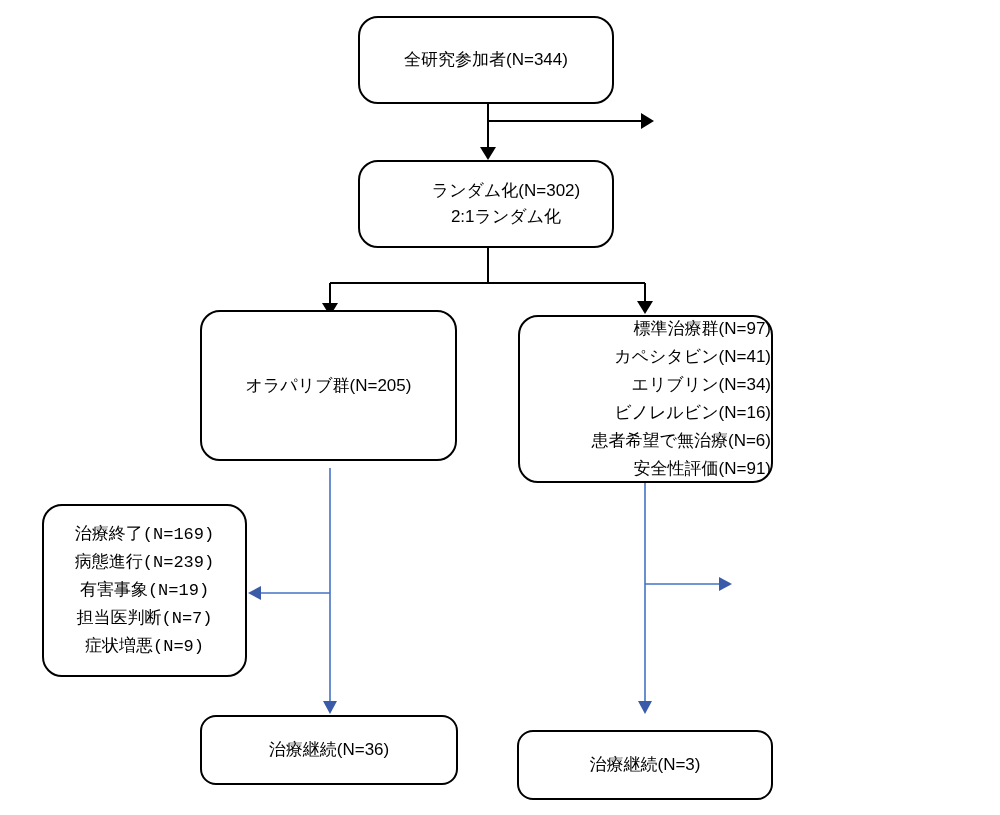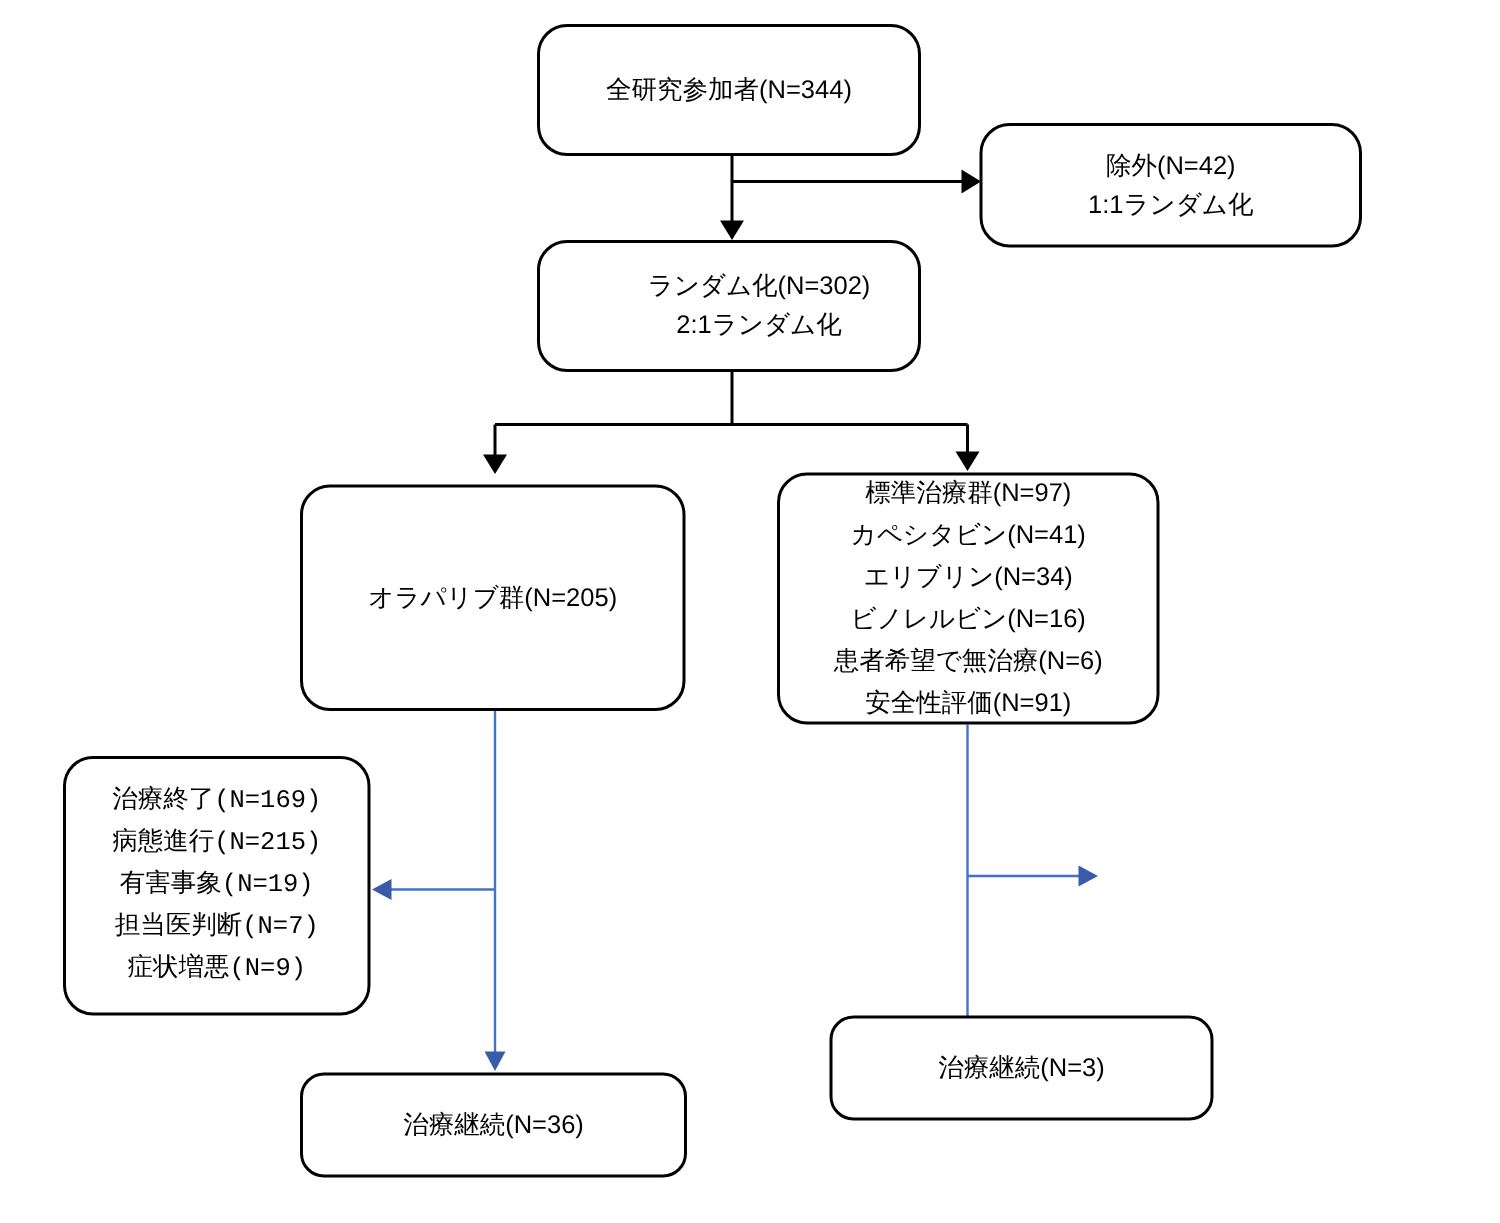--- a/index.html
+++ b/index.html
@@ -26,26 +26,26 @@
     text-align:center;
     font-size:17px;
     color:#000000;
     line-height:28px;
   }
   .node .tline{white-space:nowrap;}
   
   .n-participants{left:358px;top:16px;width:256px;height:88px;}
   .n-excluded{left:653px;top:82px;width:255px;height:83px;line-height:26px;}
   .n-randomized{left:358px;top:160px;width:256px;height:88px;line-height:26px;padding-left:40px;}
-  .n-olaparib{left:200px;top:323px;width:257px;height:151px;}
-  .n-standard{left:518px;top:315px;width:255px;height:168px;}
+  .n-olaparib{left:200px;top:310px;width:257px;height:151px;}
+  .n-standard{left:518px;top:315px;width:255px;height:168px;align-items:flex-end;}
   .n-olaparib-disc{left:42px;top:504px;width:205px;height:173px;font-family:Liberation Mono, monospace;}
   .n-standard-disc{left:733px;top:508px;width:210px;height:152px;}
   .n-olaparib-cont{left:200px;top:715px;width:258px;height:70px;border-radius:16px;}
-  .n-standard-cont{left:517px;top:677px;width:256px;height:70px;border-radius:16px;margin-left:36px;}
+  .n-standard-cont{left:517px;top:730px;width:256px;height:70px;border-radius:16px;}
 </style>
 </head>
 <body>
 
 <div class="canvas">
 
   <svg class="connector-layer" viewBox="0 0 1000 815" xmlns="http://www.w3.org/2000/svg">
 
     <g stroke="#000000" stroke-width="2" fill="none">
       <line x1="488" y1="104" x2="488" y2="149"></line>
@@ -73,24 +73,20 @@
       <polygon points="261,586 261,600 248,593"></polygon>
       <polygon points="638,701 652,701 645,714"></polygon>
       <polygon points="719,577 719,591 732,584"></polygon>
     </g>
   </svg>
 
   <div class="node n-participants">
     <div class="tline">全研究参加者(N=344)</div>
   </div>
 
-  <div class="node n-excluded">
-    <div class="tline">除外(N=42)</div>
-    <div class="tline">1:1ランダム化</div>
-  </div>
 
   <div class="node n-randomized">
     <div class="tline">ランダム化(N=302)</div>
     <div class="tline">2:1ランダム化</div>
   </div>
 
   <div class="node n-olaparib">
     <div class="tline">オラパリブ群(N=205)</div>
   </div>
 
@@ -98,21 +94,21 @@
     <div class="tline">標準治療群(N=97)</div>
     <div class="tline">カペシタビン(N=41)</div>
     <div class="tline">エリブリン(N=34)</div>
     <div class="tline">ビノレルビン(N=16)</div>
     <div class="tline">患者希望で無治療(N=6)</div>
     <div class="tline">安全性評価(N=91)</div>
   </div>
 
   <div class="node n-olaparib-disc">
     <div class="tline">治療終了(N=169)</div>
-    <div class="tline">病態進行(N=215)</div>
+    <div class="tline">病態進行(N=239)</div>
     <div class="tline">有害事象(N=19)</div>
     <div class="tline">担当医判断(N=7)</div>
     <div class="tline">症状増悪(N=9)</div>
   </div>
 
 
   <div class="node n-olaparib-cont">
     <div class="tline">治療継続(N=36)</div>
   </div>
 

